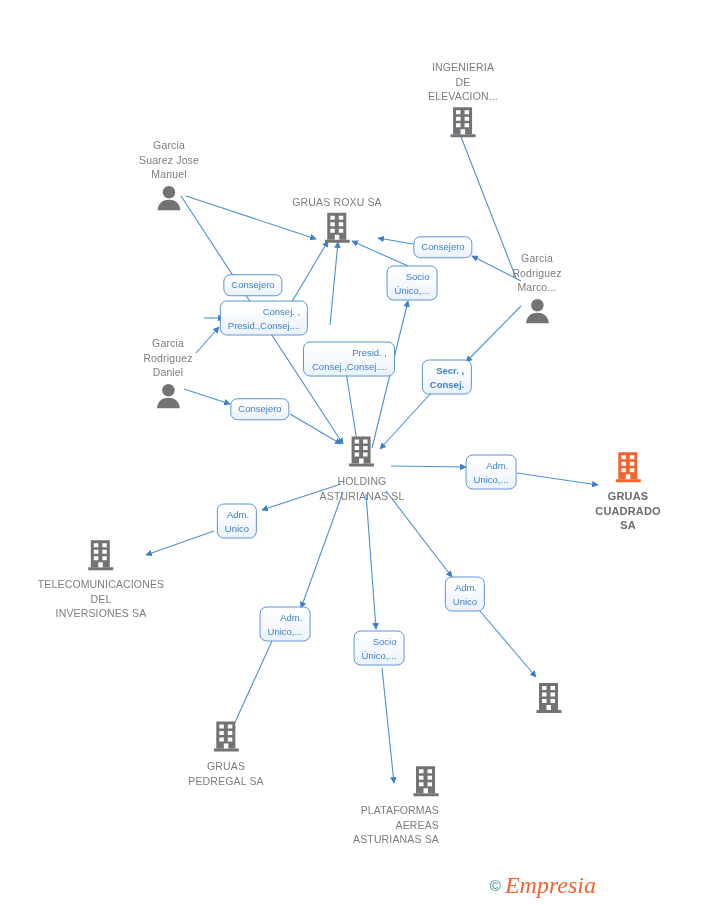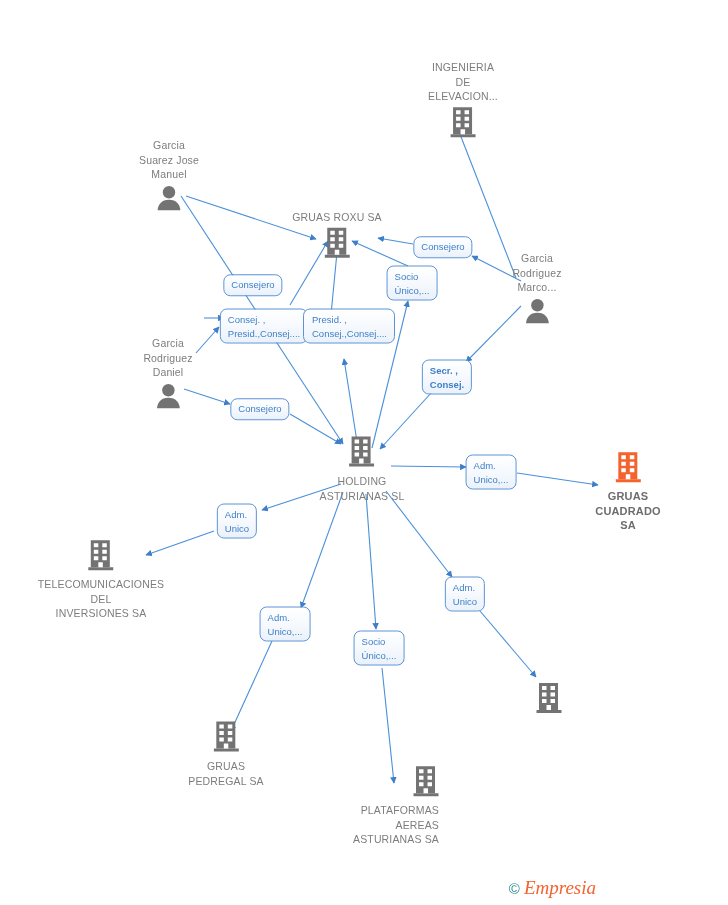--- a/index.html
+++ b/index.html
@@ -27,21 +27,21 @@
 
   
   .rolebox{
     position:absolute;transform:translate(-50%,-50%);
     border:1.2px solid #5b93d6;
     border-radius:7px;
     background:linear-gradient(180deg,#ffffff 0%,#f4f8fd 60%,#eaf1fa 100%);
     color:#3f7fc8;
     font-size:9.5px;line-height:13.5px;
     padding:3px 7px;
-    text-align:left;white-space:pre-line;
+    text-align:right;white-space:pre-line;
     box-sizing:border-box;
   }
 </style>
 </head>
 <body>
 
 <div id="canvas">
 
   <svg id="edges" viewBox="0 0 728 905" xmlns="http://www.w3.org/2000/svg">
     <defs>
@@ -89,21 +89,21 @@
             <rect x="0.5" y="28" width="25" height="3" fill="#737373"></rect>
             <rect x="6" y="4" width="4.5" height="4" fill="#fff"></rect>
             <rect x="14.5" y="4" width="4.5" height="4" fill="#fff"></rect>
             <rect x="6" y="10.5" width="4.5" height="4" fill="#fff"></rect>
             <rect x="14.5" y="10.5" width="4.5" height="4" fill="#fff"></rect>
             <rect x="6" y="17" width="4.5" height="4" fill="#fff"></rect>
             <rect x="14.5" y="17" width="4.5" height="4" fill="#fff"></rect>
             <rect x="10.5" y="23" width="4.5" height="5" fill="#fff"></rect>
           </svg></span>
       </div>
-      <div class="node company above" style="left: 337px; top: 236px;">
+      <div class="node company above" style="left: 337px; top: 221px;">
         <div class="caption">GRUAS ROXU SA</div>
         <span class="glyph"><svg width="26" height="32" viewBox="0 0 26 32" xmlns="http://www.w3.org/2000/svg">
             <rect x="3" y="1" width="19" height="27" fill="#737373"></rect>
             <rect x="0.5" y="28" width="25" height="3" fill="#737373"></rect>
             <rect x="6" y="4" width="4.5" height="4" fill="#fff"></rect>
             <rect x="14.5" y="4" width="4.5" height="4" fill="#fff"></rect>
             <rect x="6" y="10.5" width="4.5" height="4" fill="#fff"></rect>
             <rect x="14.5" y="10.5" width="4.5" height="4" fill="#fff"></rect>
             <rect x="6" y="17" width="4.5" height="4" fill="#fff"></rect>
             <rect x="14.5" y="17" width="4.5" height="4" fill="#fff"></rect>
@@ -223,23 +223,23 @@
             <rect x="14.5" y="17" width="4.5" height="4" fill="#fff"></rect>
             <rect x="10.5" y="23" width="4.5" height="5" fill="#fff"></rect>
           </svg></span>
         <div class="caption">PLATAFORMAS
 AEREAS
 ASTURIANAS SA</div>
       </div>
     </div>
   <div id="label-layer">
       <div class="rolebox" style="left: 253px; top: 285px;">Consejero</div>
-      <div class="rolebox" style="left: 264px; top: 318px; margin-top: 8px;">Consej. ,
+      <div class="rolebox" style="left: 264px; top: 318px;">Consej. ,
 Presid.,Consej....</div>
-      <div class="rolebox" style="left: 349px; top: 326px; padding-left: 8px;">Presid. ,
+      <div class="rolebox" style="left: 349px; top: 359px; padding-left: 8px;">Presid. ,
 Consej.,Consej....</div>
       <div class="rolebox" style="left: 443px; top: 247px;">Consejero</div>
       <div class="rolebox" style="left: 412px; top: 283px;">Socio
 Único,...</div>
       <div class="rolebox" style="left: 447px; top: 377px; font-weight: bold;">Secr. ,
 Consej.</div>
       <div class="rolebox" style="left: 260px; top: 409px;">Consejero</div>
       <div class="rolebox" style="left: 491px; top: 472px;">Adm.
 Unico,...</div>
       <div class="rolebox" style="left: 237px; top: 521px;">Adm.
@@ -247,15 +247,15 @@
       <div class="rolebox" style="left: 285px; top: 624px;">Adm.
 Unico,...</div>
       <div class="rolebox" style="left: 379px; top: 648px;">Socio
 Único,...</div>
       <div class="rolebox" style="left: 465px; top: 594px;">Adm.
 Unico</div>
     </div>
 
   <div id="watermark" style="position:absolute;right:8px;bottom:6px;display:flex;align-items:center;gap:4px;">
     <span style="color:#2f8a94;font-size:15px;">©</span>
-    <span style="color:#f4622d;font-family:'Liberation Serif',serif;font-style:italic;font-size:19px;">Empresia</span>
+    <span style="color:#f4622d;font-family:'Liberation Serif',serif;font-style:italic;font-size:24px;">Empresia</span>
   </div>
 </div>
 
 </body></html>

